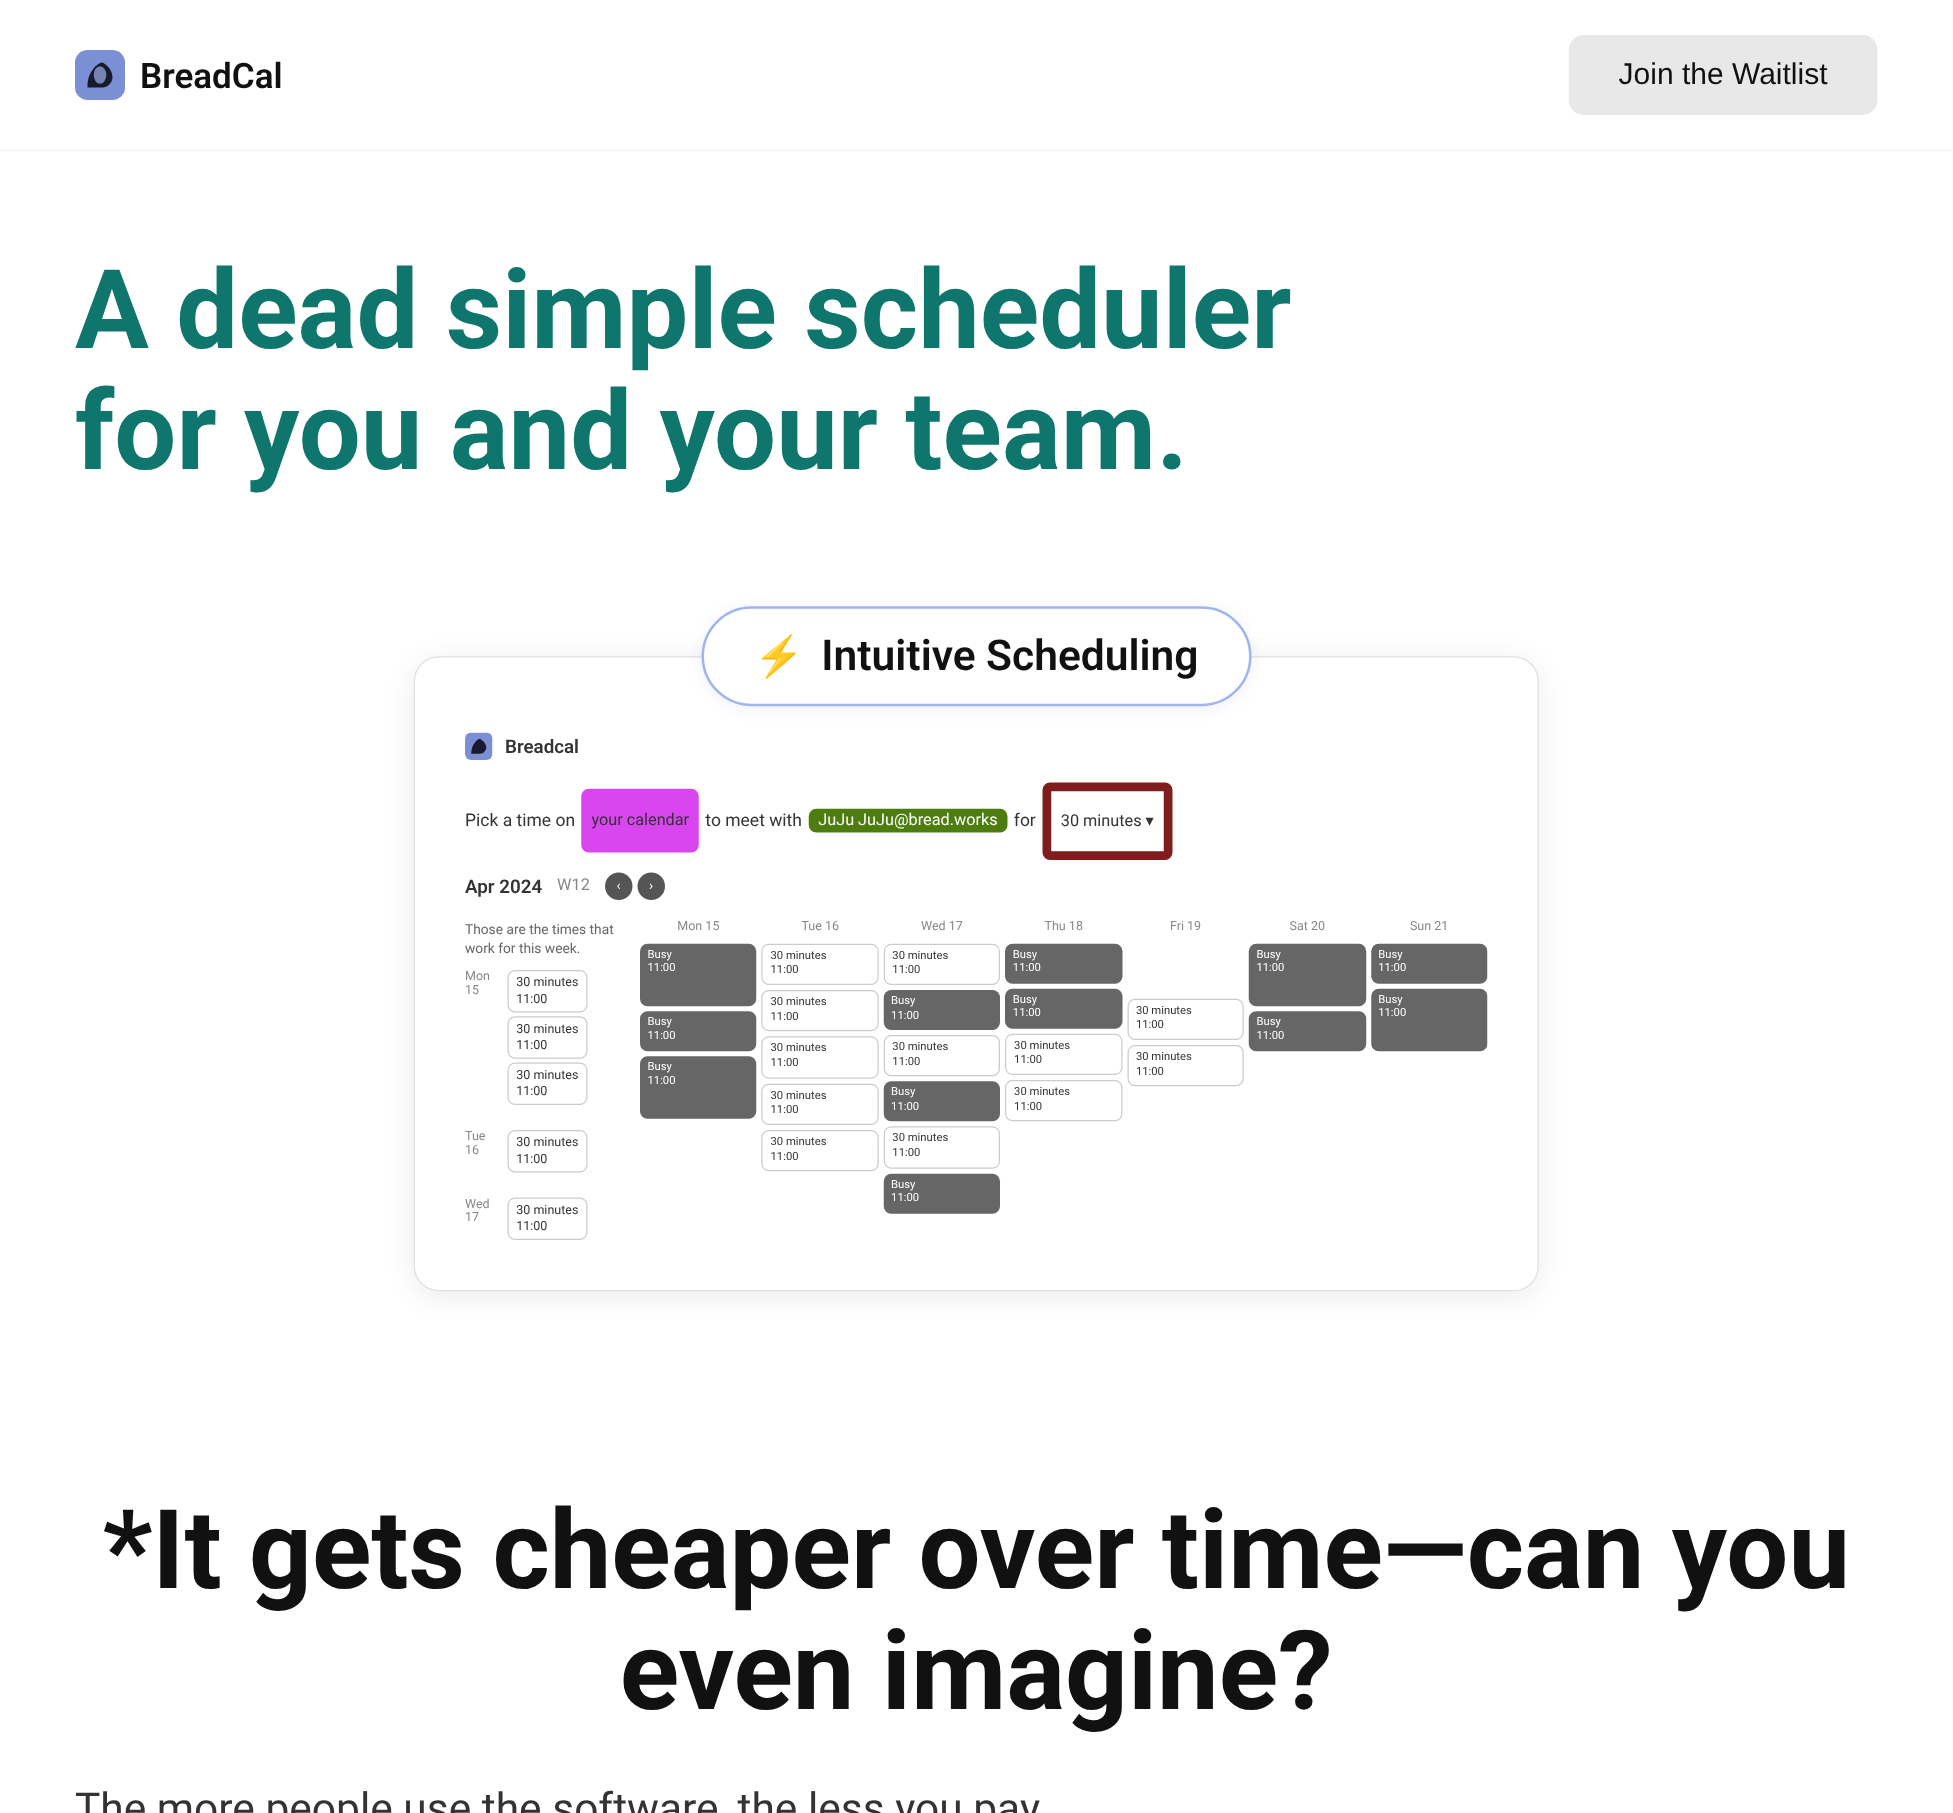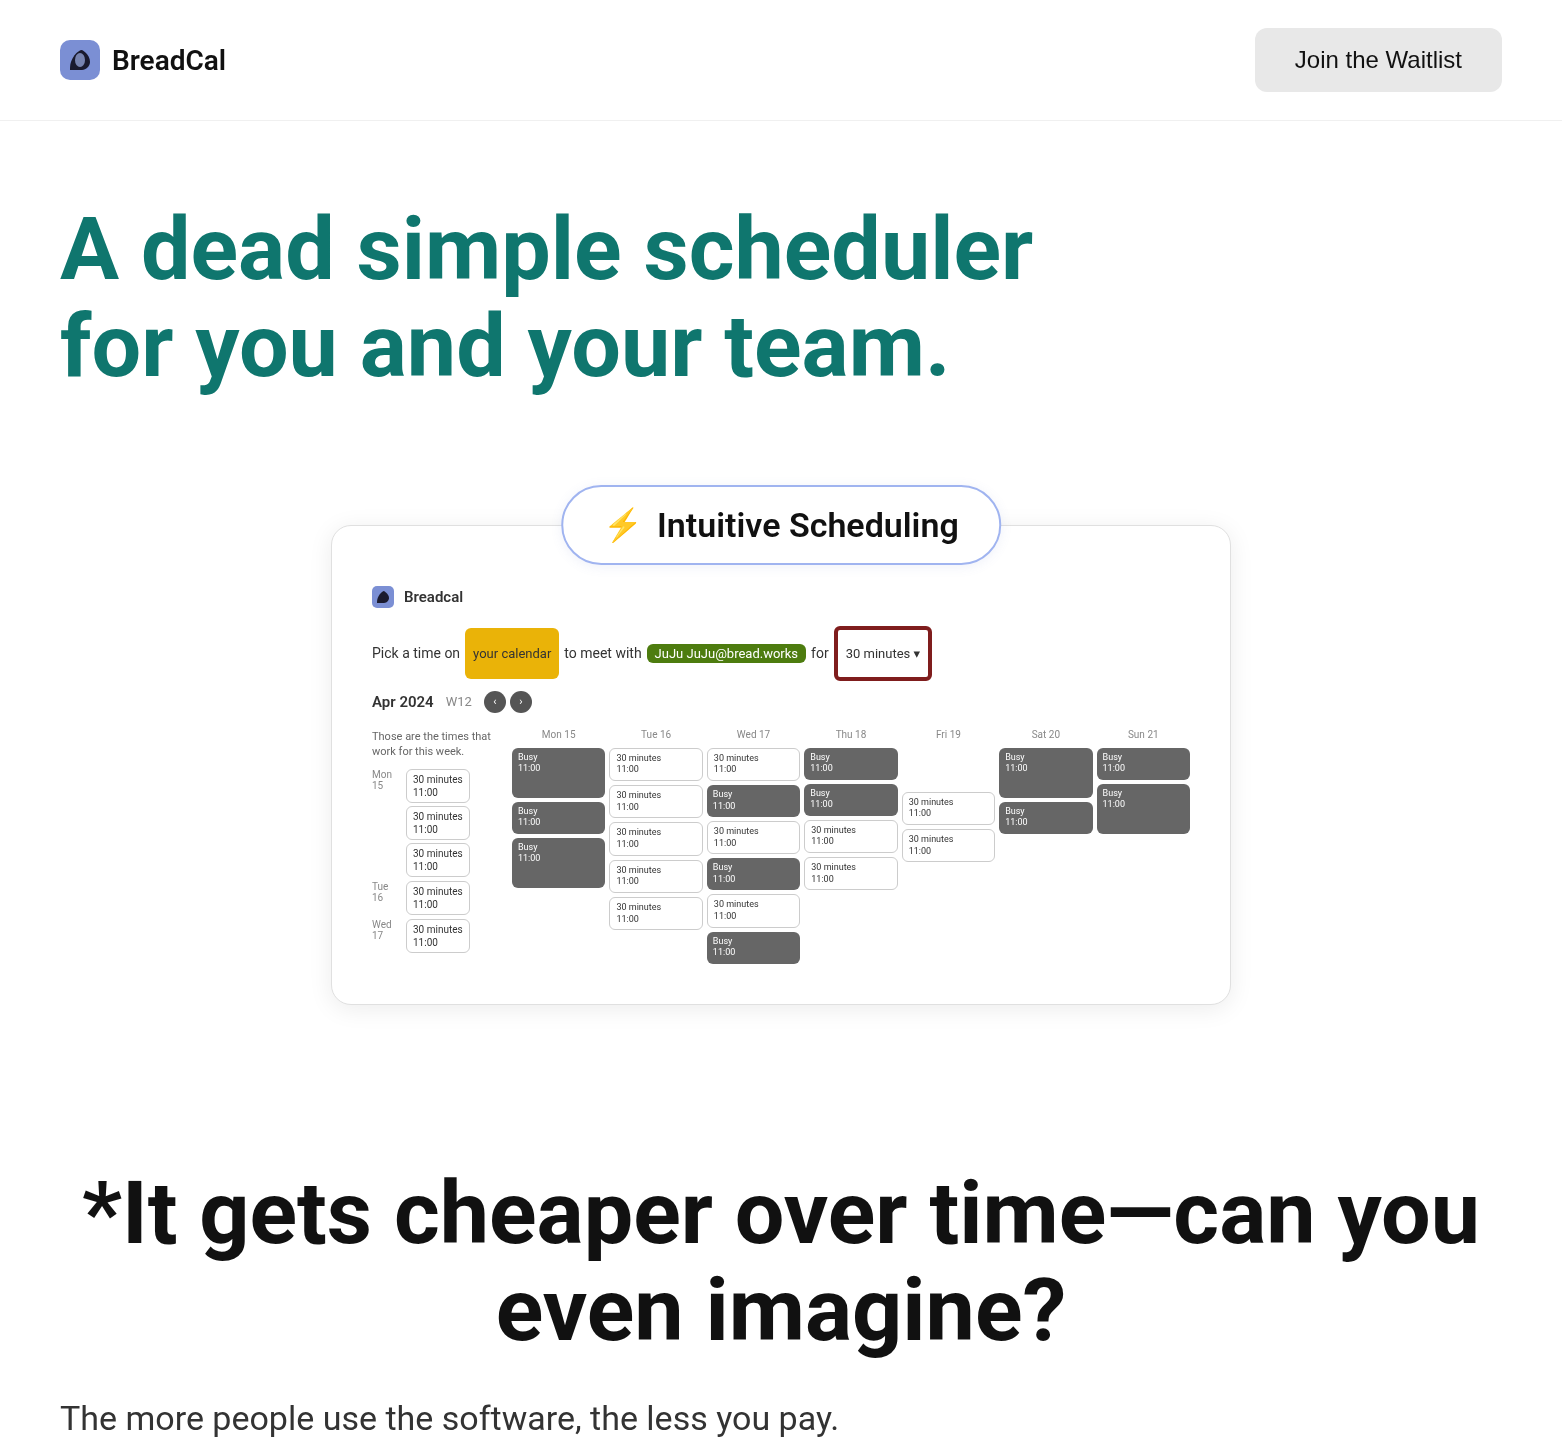--- a/index.html
+++ b/index.html
@@ -144,29 +144,29 @@
 
     .cal-chip {
       background: #4d7c0f;
       color: white;
       border-radius: 6px;
       padding: 2px 8px;
       font-size: 13px;
     }
 
     .cal-chip-light {
-      background: #eab308;
+      background: #d946ef;
       color: #333;
       border-radius: 6px;
       padding: 18px 8px;
       font-size: 13px;
     }
 
     .cal-duration {
-      border: 4px solid #7f1d1d;
+      border: 7px solid #7f1d1d;
       border-radius: 6px;
       padding: 16px 8px;
       font-size: 13px;
       color: #333;
     }
 
     .cal-date-header {
       display: flex;
       align-items: center;
       gap: 12px;
@@ -211,21 +211,21 @@
     .cal-sidebar-label {
       font-size: 11px;
       color: #666;
       margin-bottom: 10px;
       line-height: 1.4;
     }
 
     .cal-day-rows {
       display: flex;
       flex-direction: column;
-      gap: 4px;
+      gap: 20px;
     }
 
     .cal-day-row {
       display: flex;
       align-items: flex-start;
       gap: 6px;
     }
 
     .cal-day-label {
       font-size: 10px;

